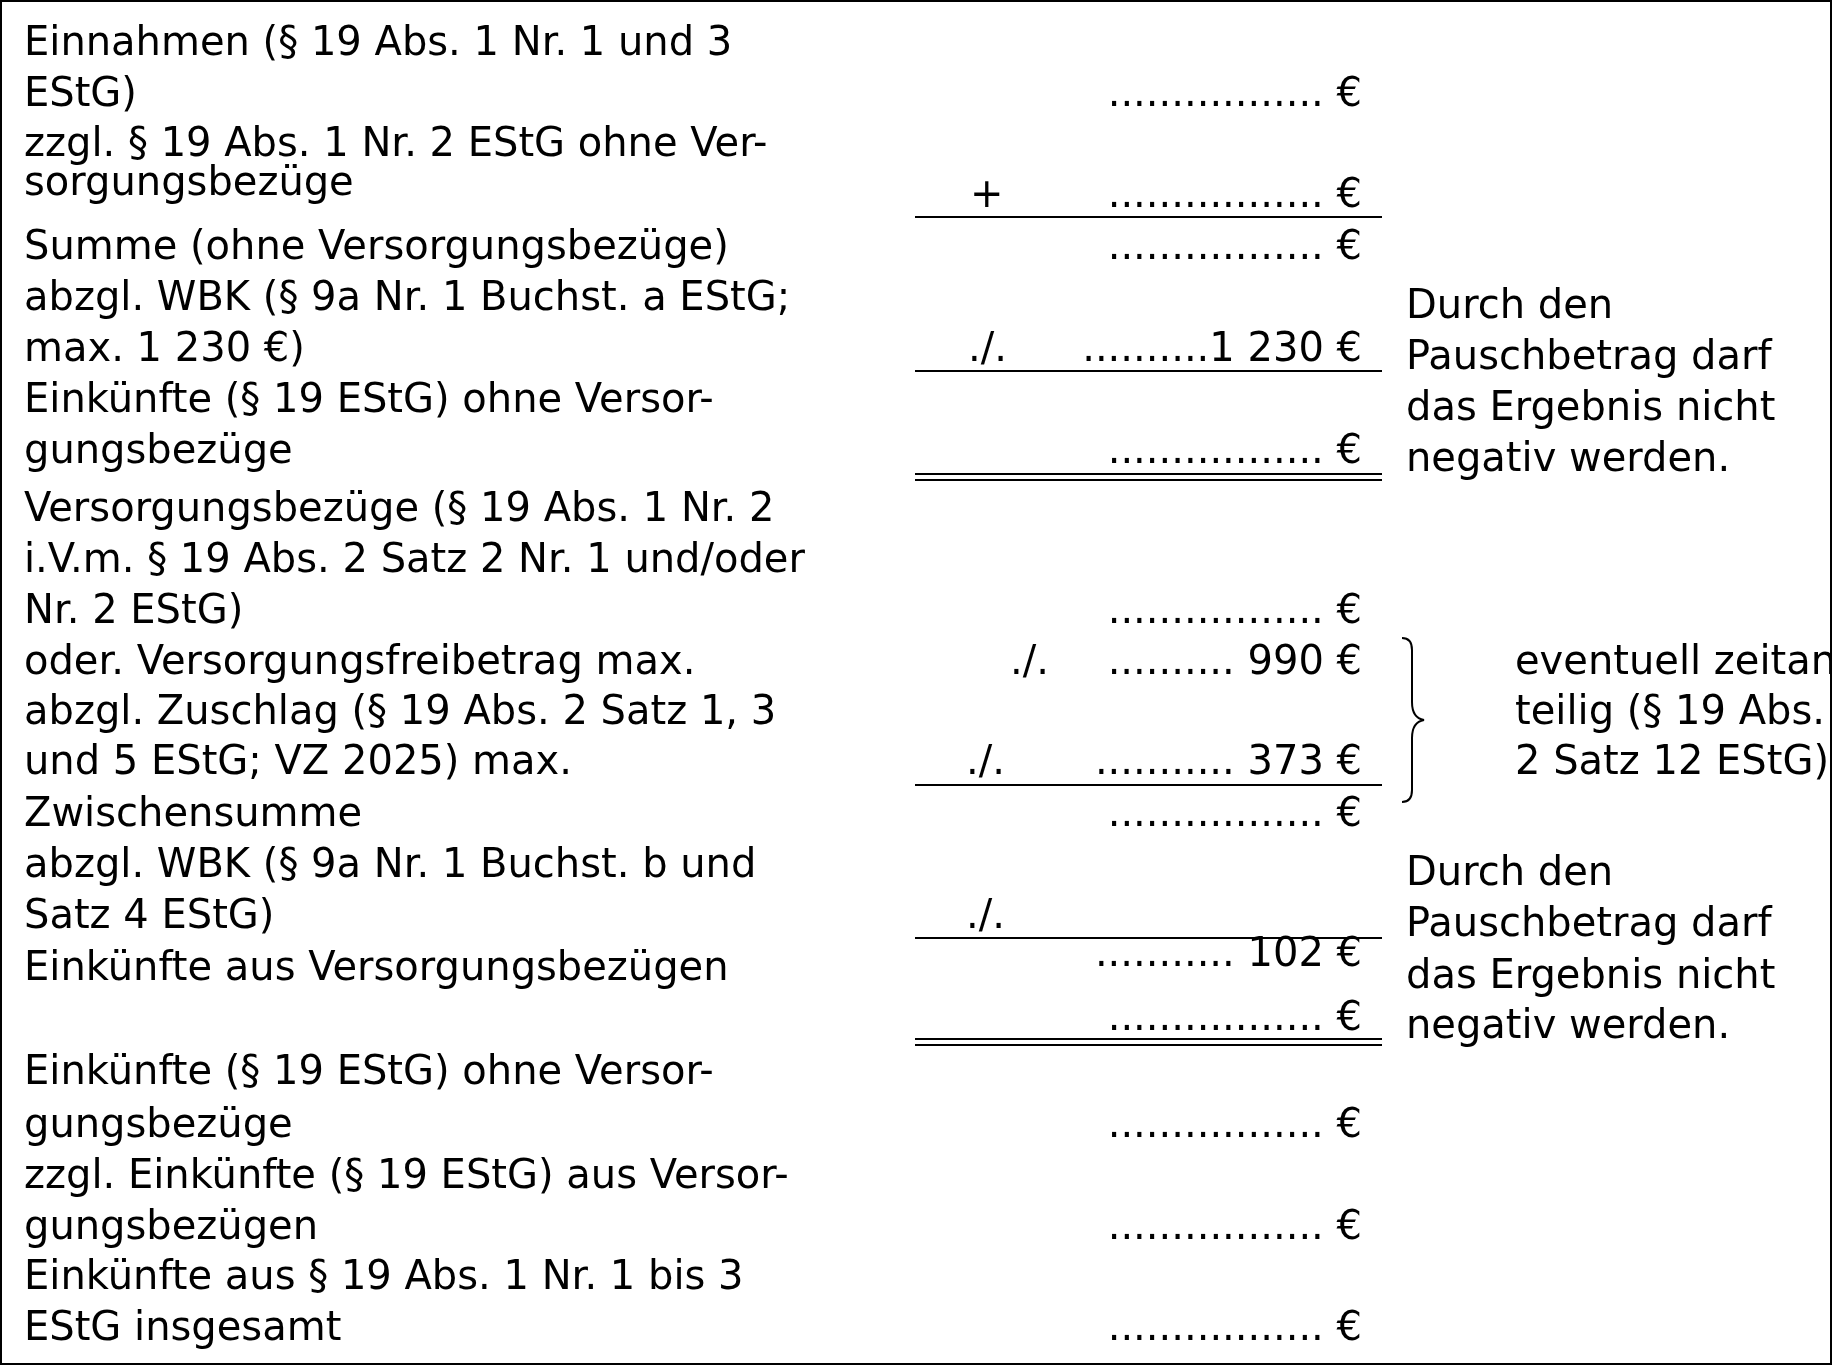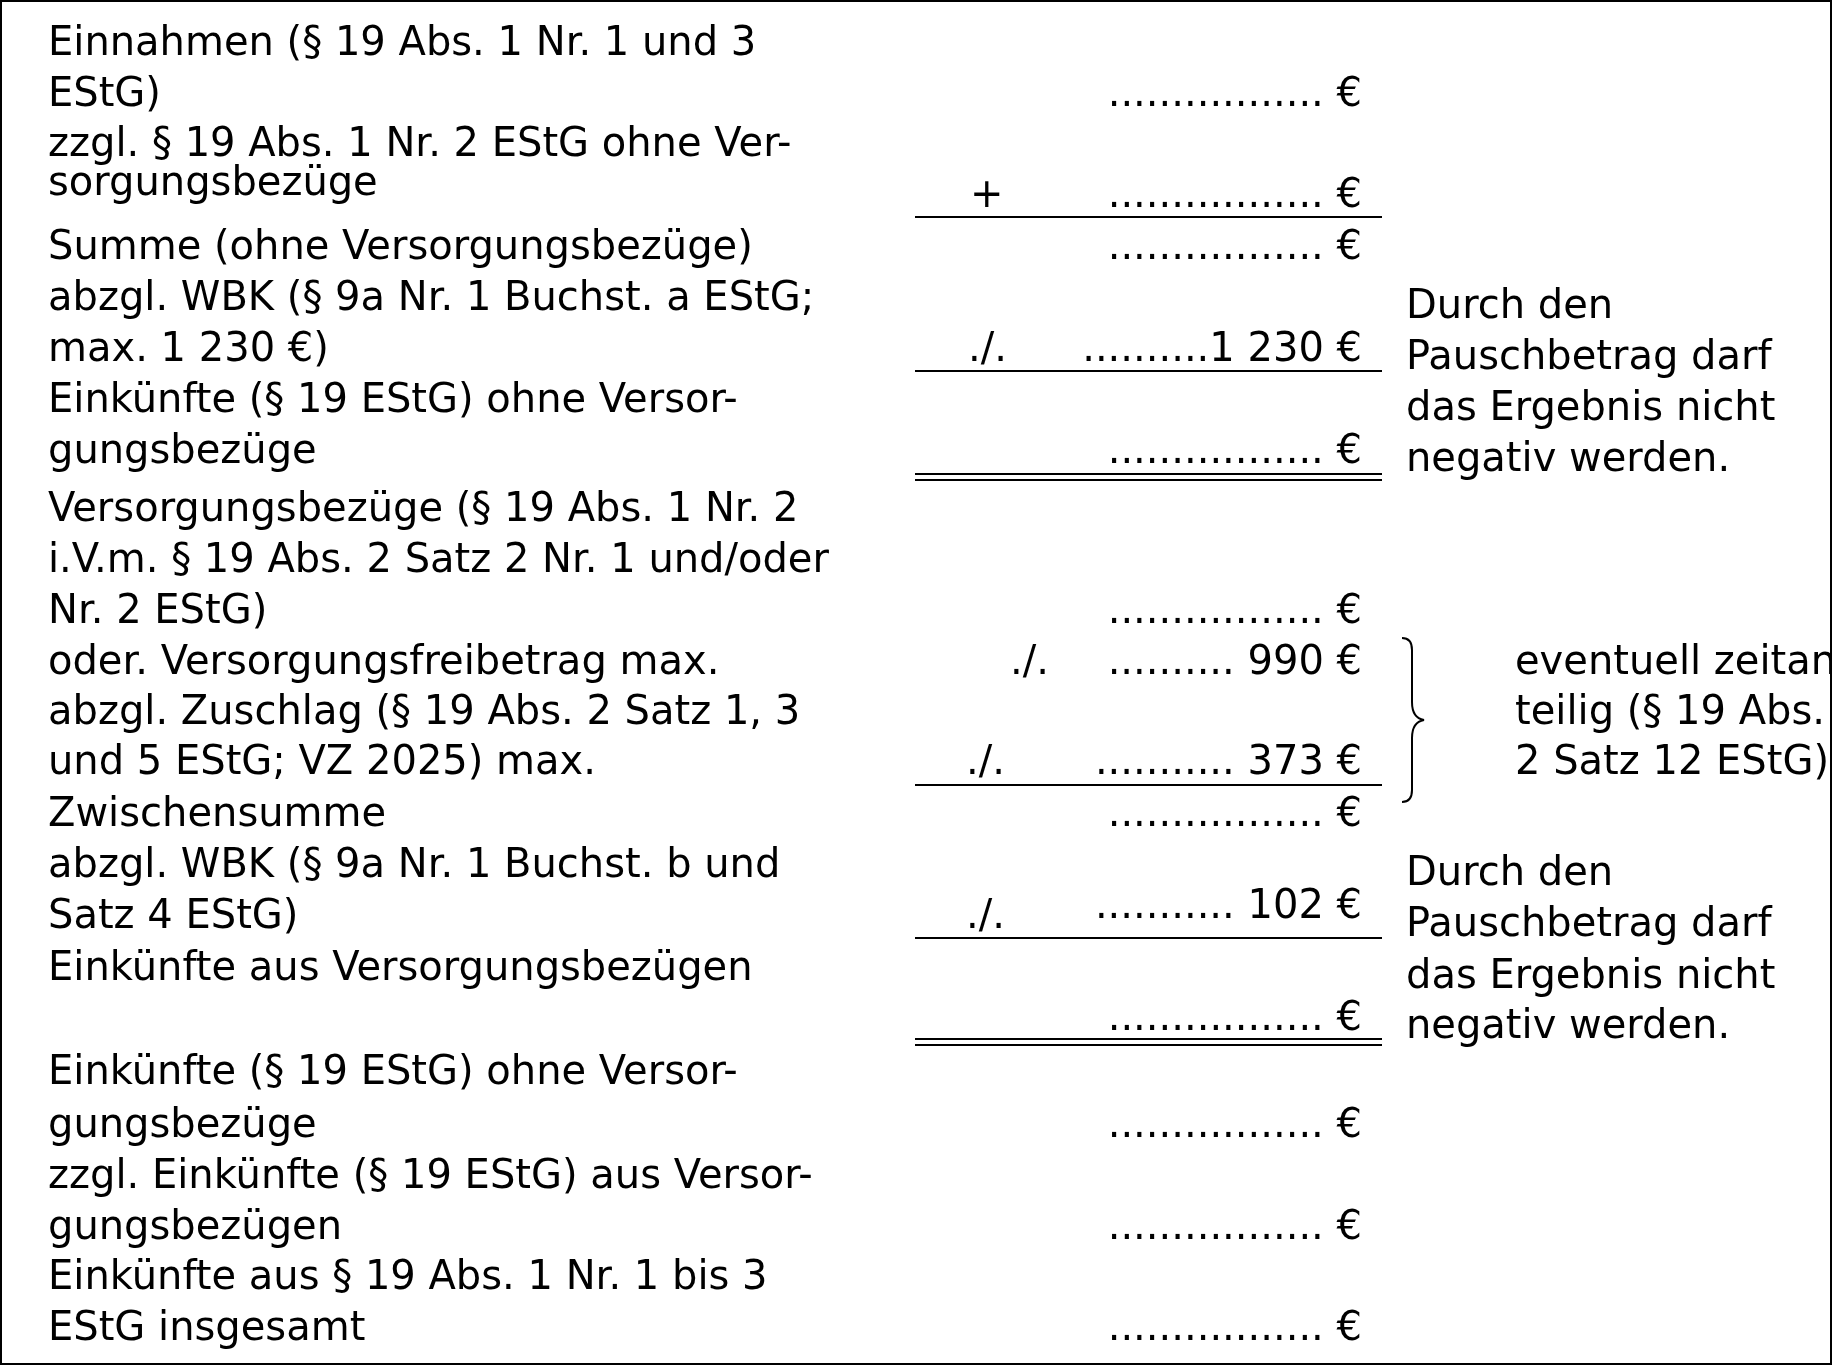--- a/index.html
+++ b/index.html
@@ -1,20 +1,20 @@
 <!DOCTYPE html>
 <html><head>
 <meta charset="utf-8">
 <style>
   html, body { margin:0; padding:0; background:#ffffff; }
   body { width:1832px; height:1365px; position:relative; overflow:hidden;
          font-family:"DejaVu Sans", sans-serif; color:#000; }
   .frame { position:absolute; left:0; top:0; width:1828px; height:1361px; border:2px solid #000; }
   .t { position:absolute; font-size:40px; line-height:51px; white-space:nowrap; }
-  .lbl { left:24px;margin-left:24px; }
+  .lbl { left:24px; }
   .amt { right:470px; text-align:right; }
   .sign { position:absolute; font-size:40px; line-height:51px; white-space:nowrap; }
   .note { left:1406px;margin-top:8px; }
   .note2 { left:1515px; }
   .rule { position:absolute; left:915px; width:467px; height:0; border-top:2px solid #000; }
   .drule { position:absolute; left:915px; width:467px; height:4px; border-top:2px solid #000; border-bottom:2px solid #000; }
   .brace { position:absolute; left:1398px; top:636px; width:36px; height:168px; }
 </style>
 </head>
 <body>
@@ -64,21 +64,21 @@
 <div class="sign" style="top:735px; left:966px">./.</div>
 <div class="t amt" style="top:735px">........... 373 €</div>
 <div class="rule" style="top:784px"></div>
 
 <div class="t lbl" style="top:787px">Zwischensumme</div>
 <div class="t amt" style="top:787px">................. €</div>
 
 <div class="t lbl" style="top:838px">abzgl. WBK (§ 9a Nr. 1 Buchst. b und</div>
 <div class="t lbl" style="top:889px">Satz 4 EStG)</div>
 <div class="sign" style="top:889px; left:966px">./.</div>
-<div class="t amt" style="top:879px">........... 102 €</div>
+<div class="t amt" style="top:927px">........... 102 €</div>
 <div class="rule" style="top:937px"></div>
 
 <div class="t lbl" style="top:941px">Einkünfte aus Versorgungsbezügen</div>
 <div class="t amt" style="top:991px">................. €</div>
 <div class="drule" style="top:1038px"></div>
 
 <svg class="brace" viewBox="0 0 36 168">
   <path d="M4 2 Q14 2 14 14 L14 66 Q14 82 26 84 Q14 86 14 102 L14 154 Q14 166 4 166" fill="none" stroke="#000" stroke-width="2"></path>
 </svg>
 <div class="t note2" style="top:635px">eventuell zeitan-</div>

